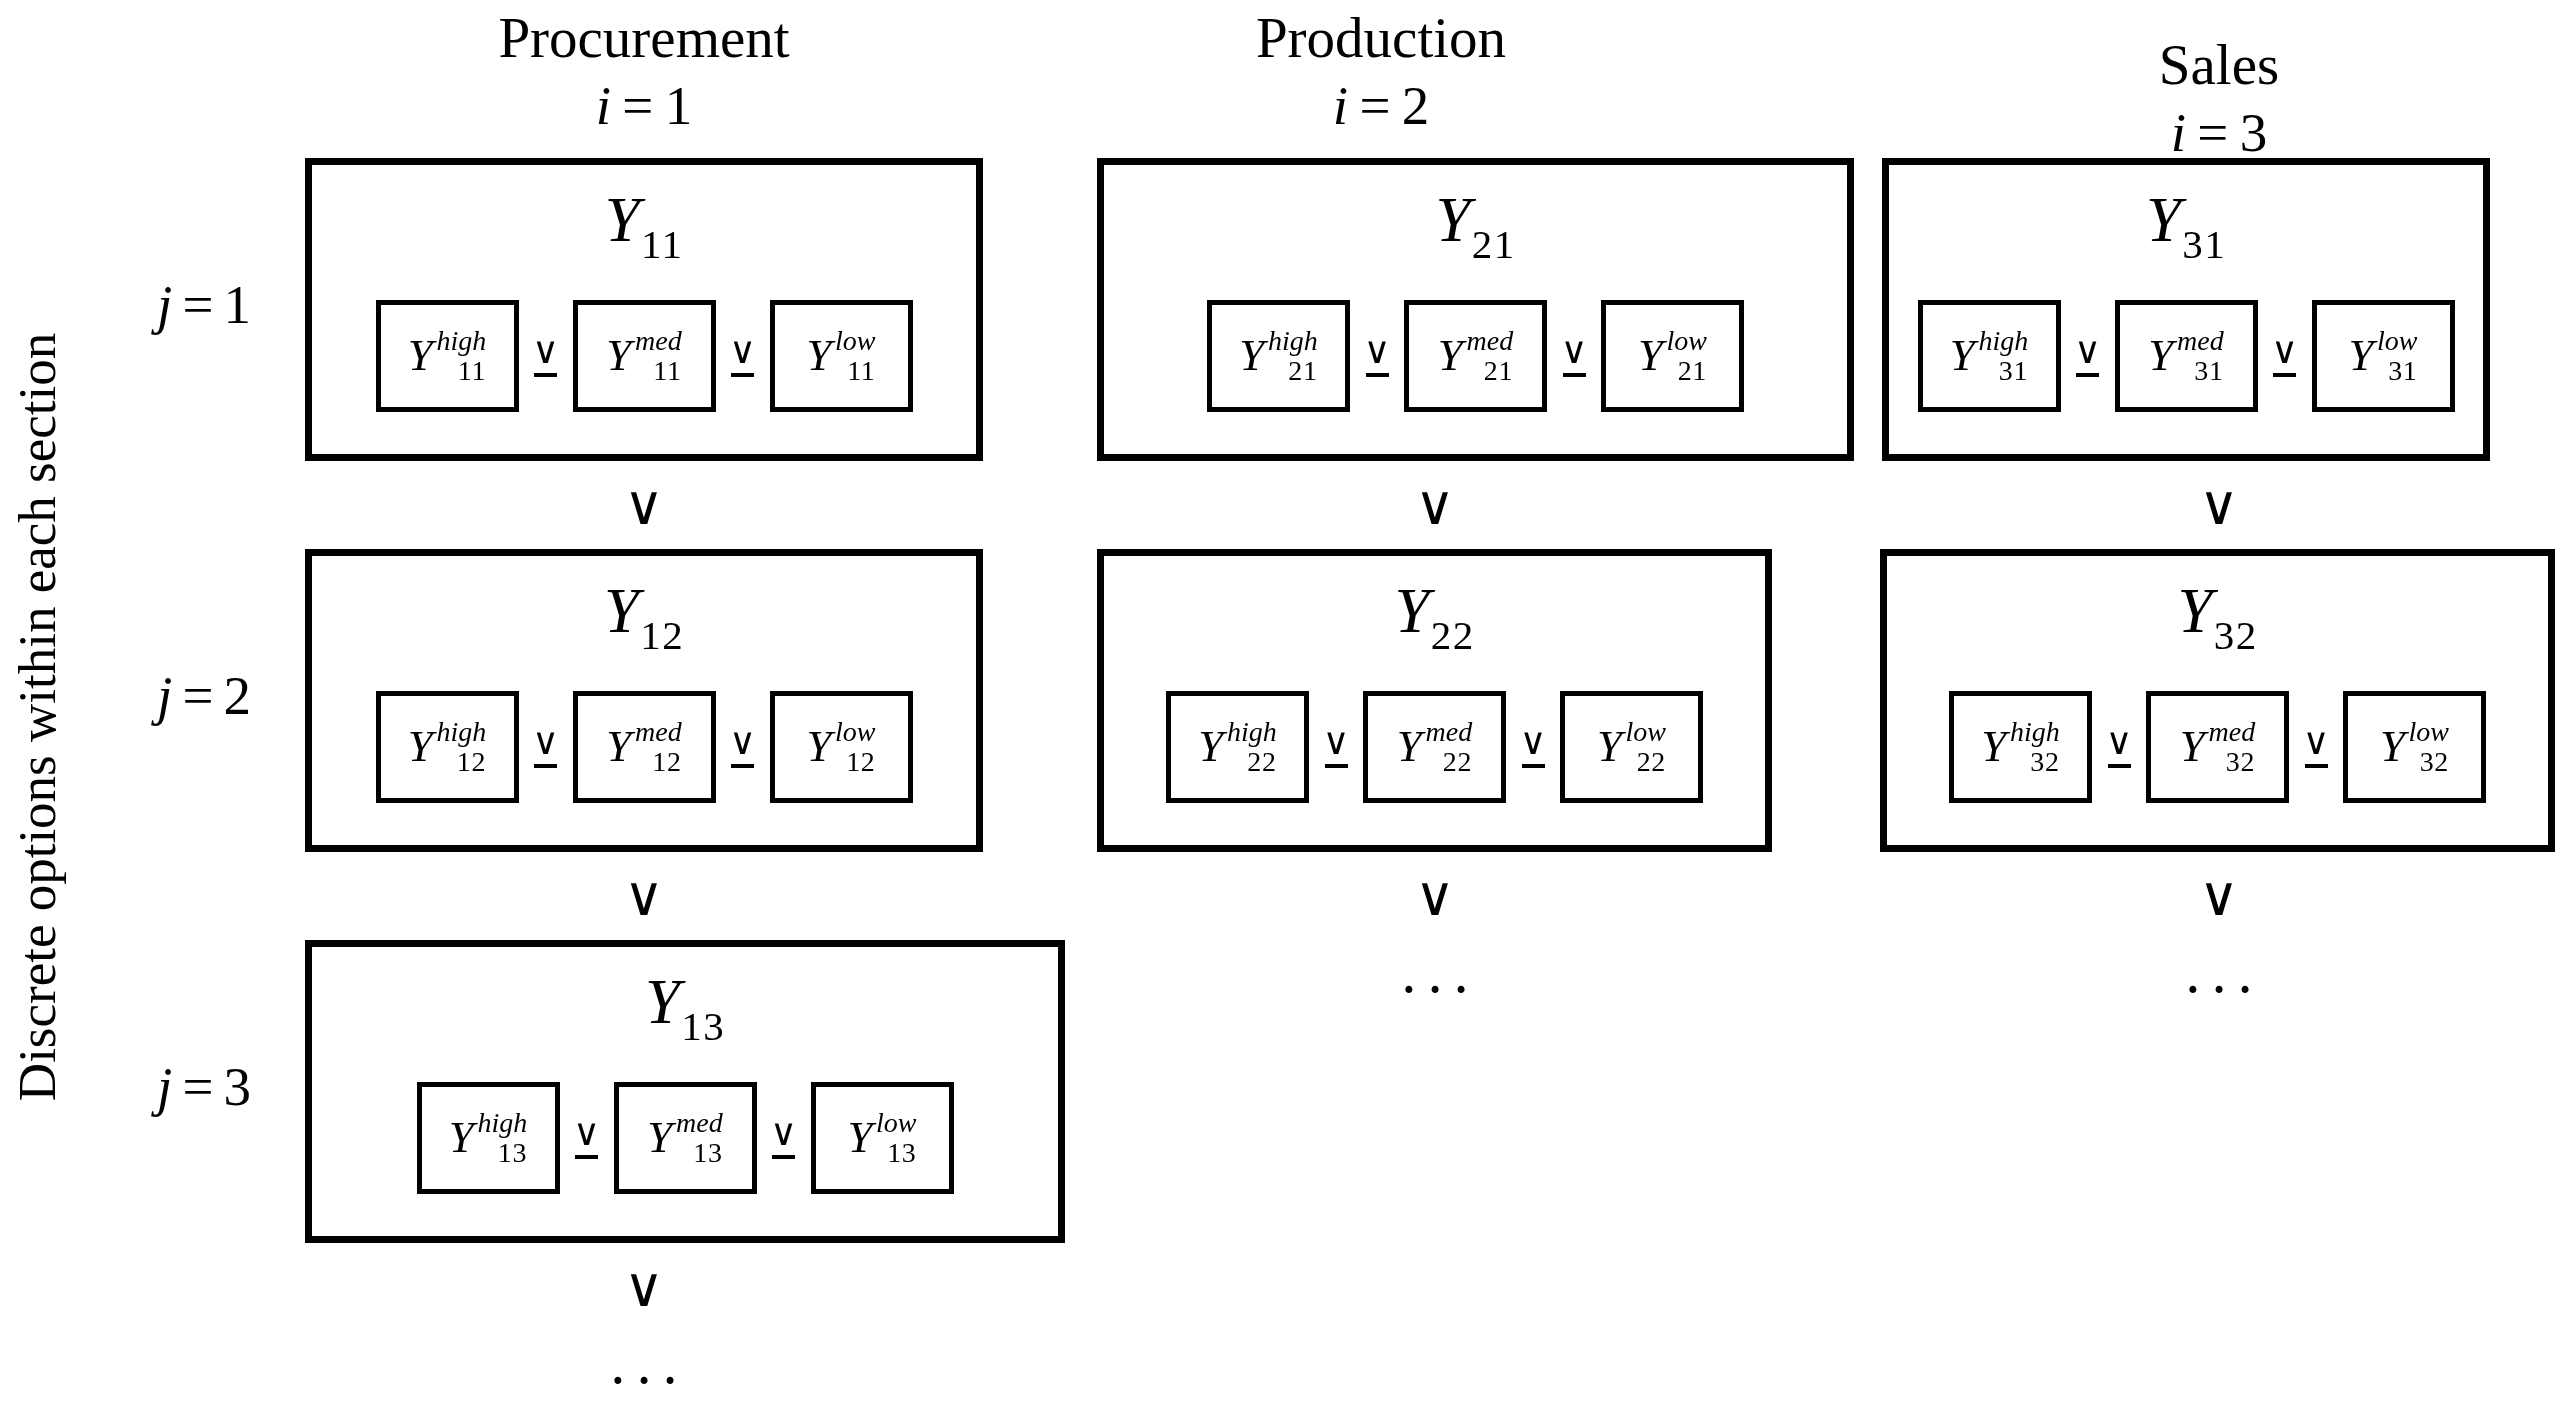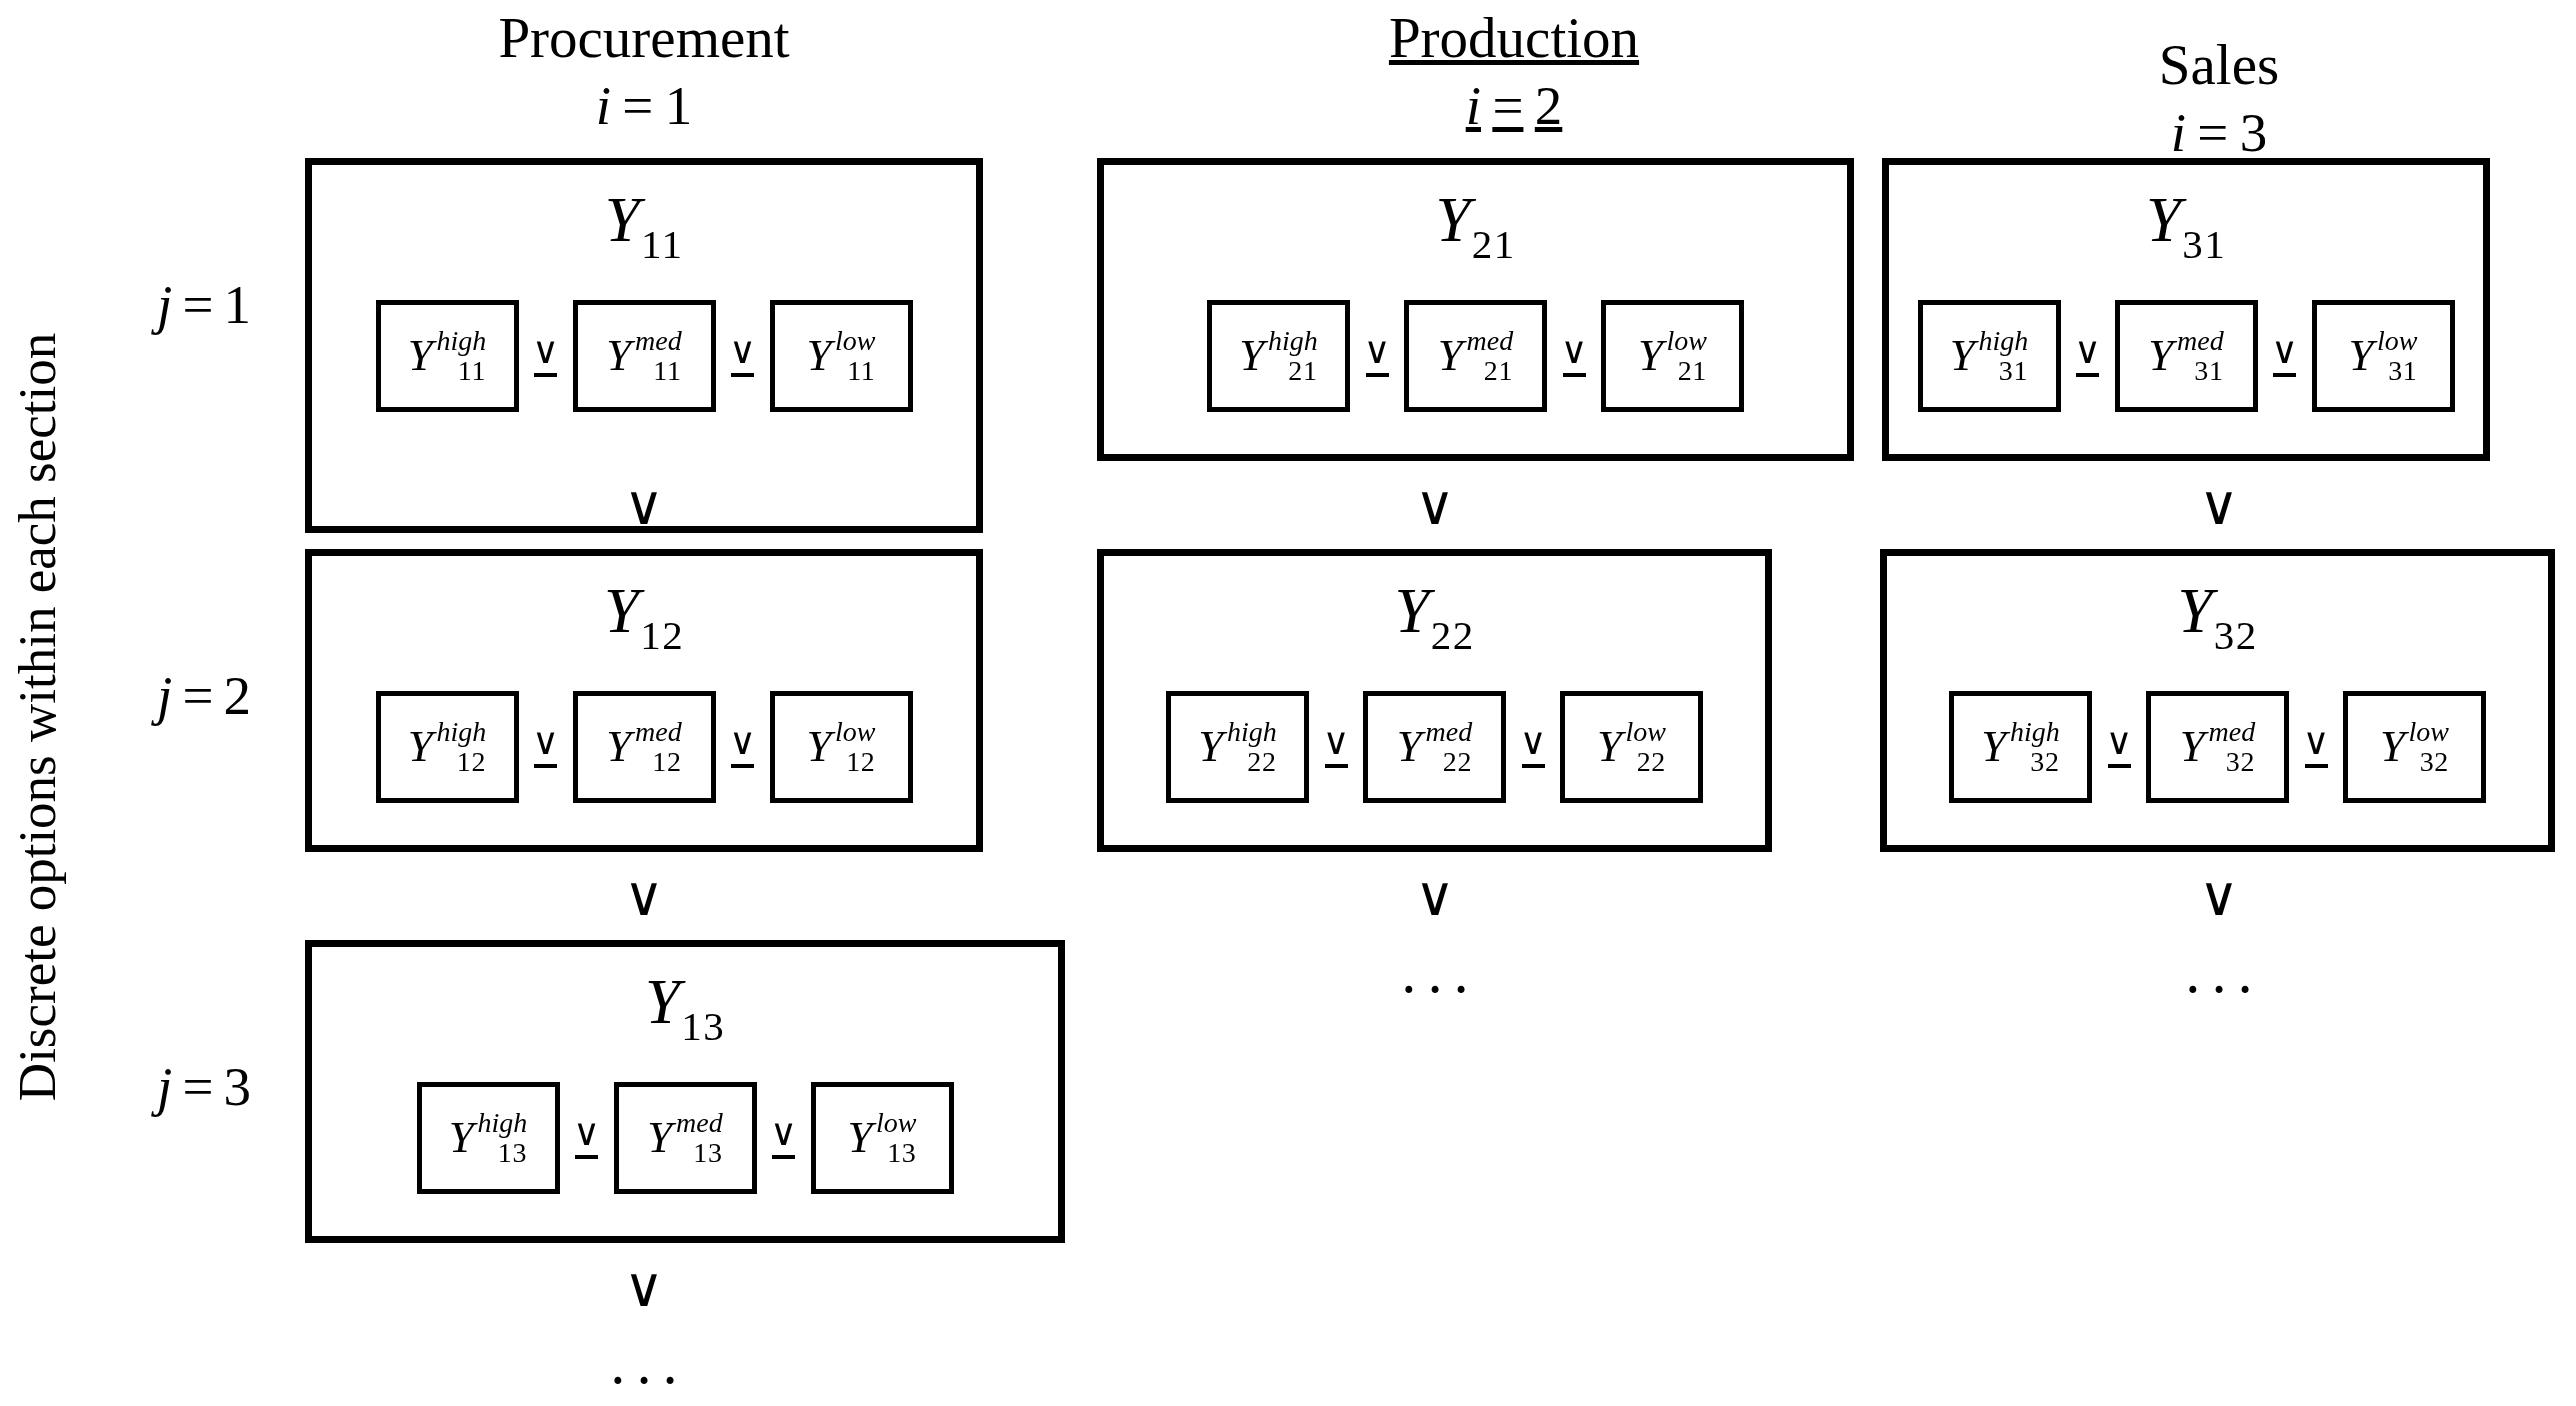--- a/index.html
+++ b/index.html
@@ -57,21 +57,21 @@
 </head>
 <body>
 
 <div class="canvas">
   <div class="side-label">Discrete options within each section</div>
 
 <div class="col-header" style="left: 644px;">
       <div class="title-line">Procurement</div>
       <div class="idx-line"><span class="it">i</span><span class="eq">=</span><span>1</span></div>
     </div>
-    <div class="cell" style="left: 305px; top: 158px; width: 678px; height: 375px;">
+    <div class="cell" style="left: 305px; top: 158px; width: 678px; height: 303px;">
       <div class="cell-title"><span class="tbase">Y</span><span class="tsub">11</span></div>
       <div class="options">
         <div class="opt">
           <span class="formula">
             <span class="fbase">Y</span>
             <span class="fscripts">
               <span class="fsup">high</span>
               <span class="fsub">11</span>
             </span>
           </span>
@@ -181,21 +181,21 @@
             <span class="fscripts">
               <span class="fsup">low</span>
               <span class="fsub">13</span>
             </span>
           </span>
         </div>
       </div>
     </div>
     <div class="connector" style="left: 644px; top: 1287px;">∨</div>
     <div class="ellipsis" style="left: 644px; top: 1382px;">• • •</div>
-    <div class="col-header" style="left: 1514px; text-decoration: underline;">
+    <div class="col-header" style="left: 1381px;">
       <div class="title-line">Production</div>
       <div class="idx-line"><span class="it">i</span><span class="eq">=</span><span>2</span></div>
     </div>
     <div class="cell" style="left: 1097px; top: 158px; width: 757px; height: 303px;">
       <div class="cell-title"><span class="tbase">Y</span><span class="tsub">21</span></div>
       <div class="options">
         <div class="opt">
           <span class="formula">
             <span class="fbase">Y</span>
             <span class="fscripts">

